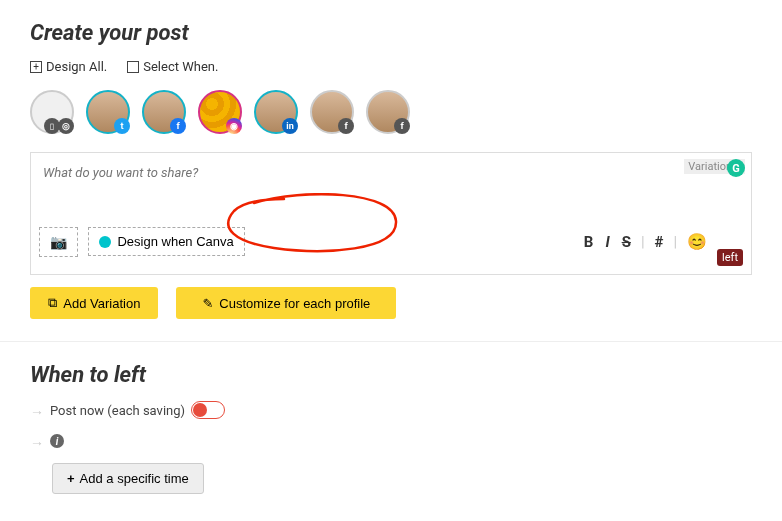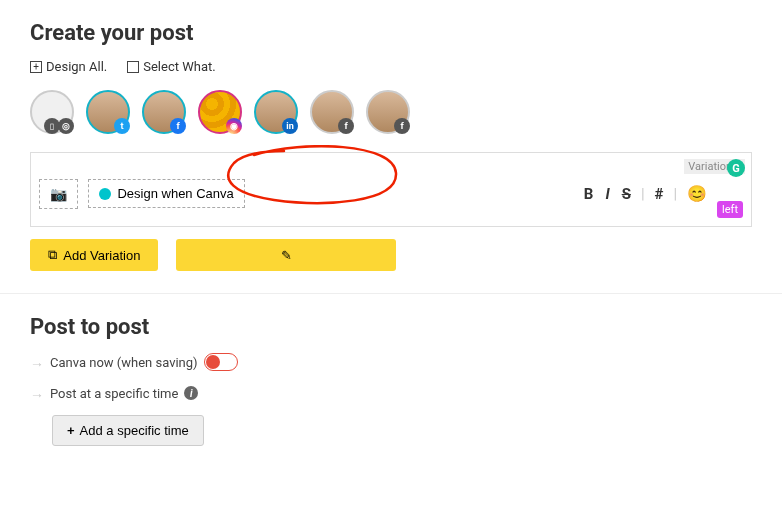--- a/index.html
+++ b/index.html
@@ -8,20 +8,21 @@
       color: #333;
       background: #fff;
       width: 782px;
       padding: 20px 30px;
     }
     h2 {
       font-size: 22px;
       font-weight: 700;
       margin-bottom: 14px;
       color: #333;
+      font-style: italic;
     }
     .select-row {
       display: flex;
       gap: 20px;
       margin-bottom: 16px;
       font-size: 13px;
     }
     .select-link {
       cursor: pointer;
       display: flex;
@@ -126,21 +127,21 @@
     .fmt-row {
       margin-left: auto;
       display:flex; align-items:center; gap:8px;
       font-size: 15px;
     }
     .fmt { cursor:pointer; font-weight:bold; padding: 0 2px; }
     .fmt.italic { font-style:italic; }
     .fmt.strike { text-decoration:line-through; }
     .fmt.emoji { color:#f5a623; font-size:16px; }
     .left-tag {
-      background:#d946ef; color:#fff; font-size:11px; padding:2px 5px; border-radius:3px; cursor:pointer;margin-top:32px;
+      background:#7f1d1d; color:#fff; font-size:11px; padding:2px 5px; border-radius:3px; cursor:pointer;margin-top:32px;
     }
     .red-circle {
       position: absolute;
       top: -24px;
       left: 185px;
       width: 178px;
       height: 62px;
       pointer-events: none;
     }
     .btn-yellow {
@@ -180,21 +181,21 @@
 
 <h2>Create your post</h2>
 
 <div class="select-row">
   <span class="select-link">
     <span class="sq-icon">+</span>
     <span>Design All.</span>
   </span>
   <span class="select-link">
     <span class="sq-icon"></span>
-    <span>Select What.</span>
+    <span>Select When.</span>
   </span>
 </div>
 
 <div class="avatar-row">
   <div class="avatar first">
     <span class="badge2">▯</span>
     <span class="badge">◎</span>
   </div>
   <div class="avatar selected">
     <span class="badge b-tw">t</span>
@@ -212,20 +213,21 @@
     <span class="badge b-fb2">f</span>
   </div>
   <div class="avatar">
     <span class="badge b-gr">f</span>
   </div>
 </div>
 
 <div class="composer">
   <span class="variation-badge">Variation 1</span>
   <span class="grammarly">G</span>
+  <textarea placeholder="What do you want to share?" style=""></textarea>
   <div class="composer-actions">
     <button class="dashed-btn">
       <span class="camera-icon">📷</span>
     </button>
     <button class="dashed-btn">
       <span class="canva-dot"></span>
       <span>Design when Canva</span>
     </button>
     <svg class="red-circle" viewBox="0 0 178 62">
       <path d="M30,10 C80,-5 170,-2 172,28 C174,58 100,62 50,55 C10,49 -5,35 10,18 C20,8 40,6 60,6" stroke="#e20" stroke-width="2.5" fill="none" stroke-linecap="round"></path>
@@ -243,38 +245,38 @@
   </div>
 </div>
 
 <div class="btn-row">
   <button class="btn-yellow">
     <span>⧉</span>
     <span>Add Variation</span>
   </button>
   <button class="btn-yellow btn-wide">
     <span>✎</span>
+    <span>Customize for each profile</span>
   </button>
 </div>
 
 <hr class="section">
 
-<h2>Post to post</h2>
+<h2>When to left</h2>
 
 <div class="radio-line">
   <span class="arrow">→</span>
-  <span>Canva now (when saving)</span>
+  <span>Post now (each saving)</span>
   <span class="toggle">
     <span class="knob"></span>
   </span>
 </div>
 
 <div class="radio-line">
   <span class="arrow">→</span>
-  <span>Post at a specific time</span>
   <span class="info-icon">i</span>
 </div>
 
 <button class="btn-grey" style="margin-left:22px;">
   <span style="font-weight:bold;">+</span>
   <span>Add a specific time</span>
 </button>
 
 
 

